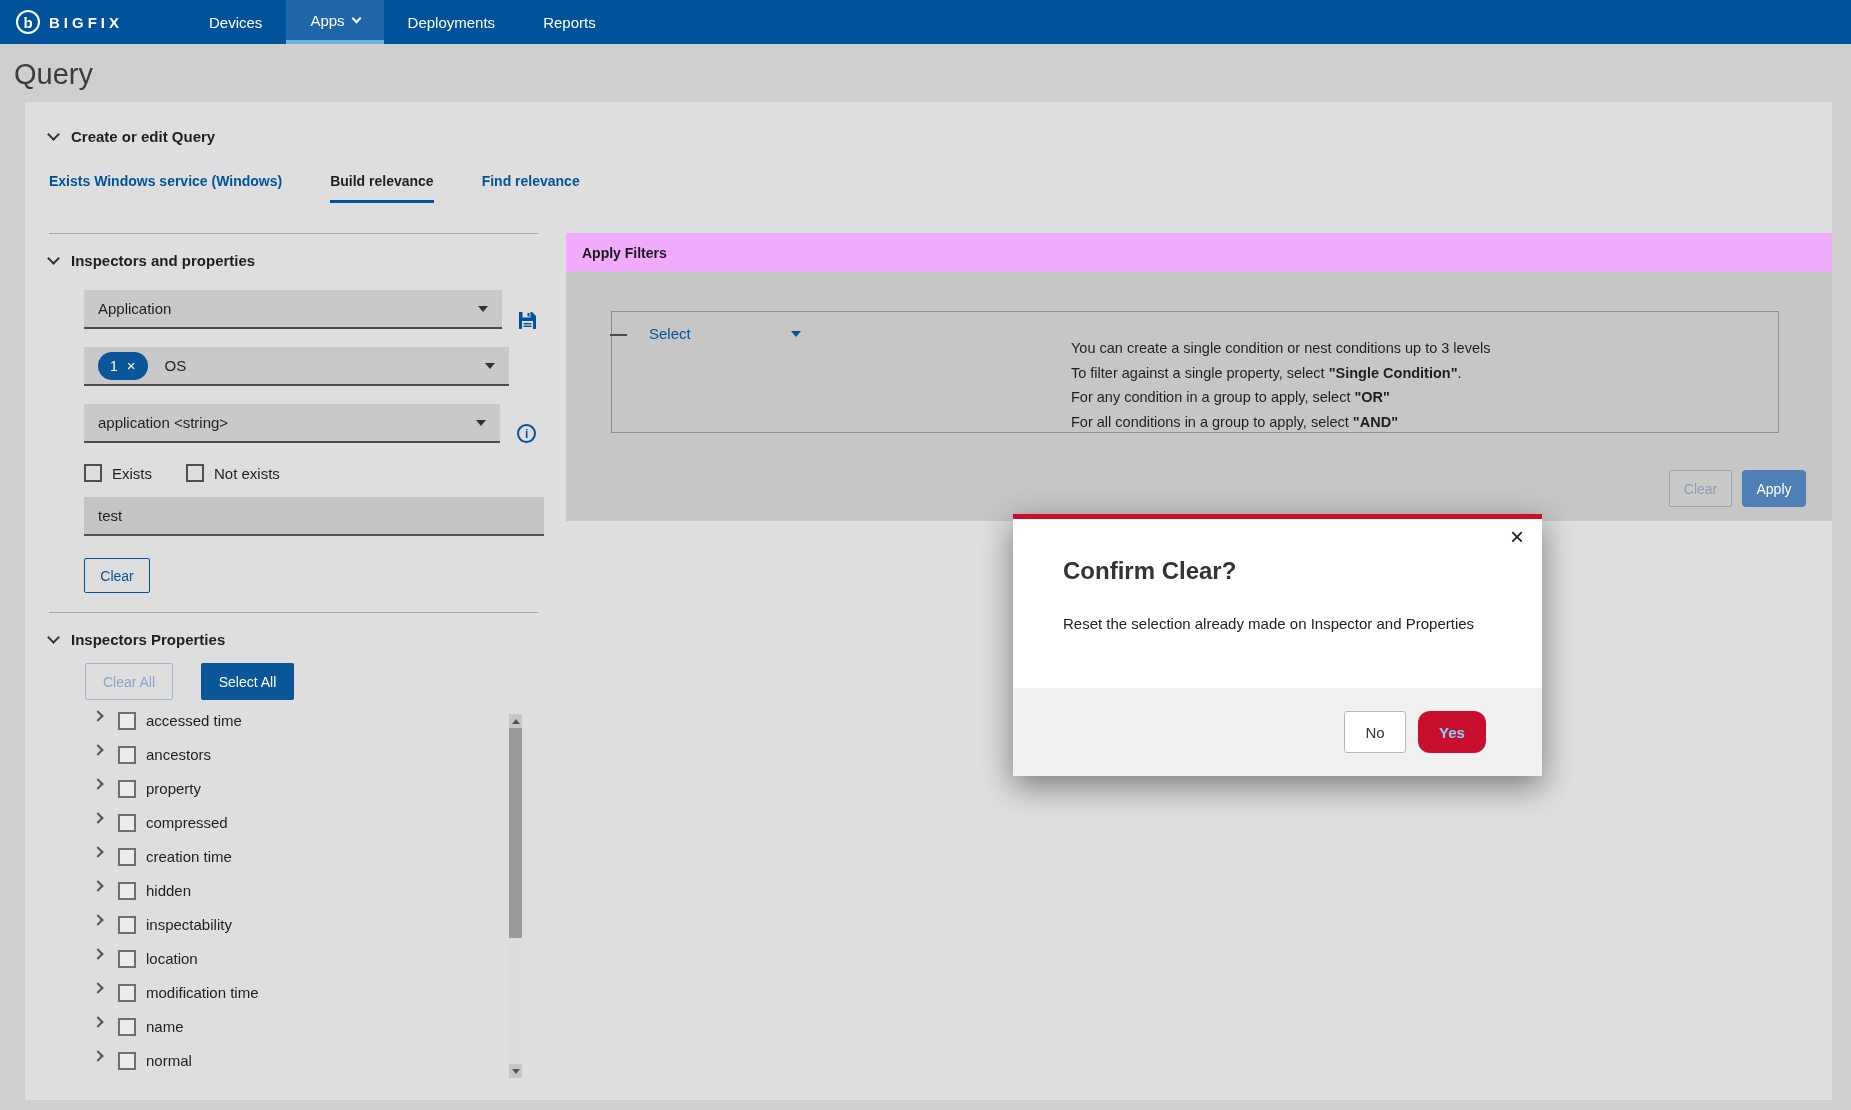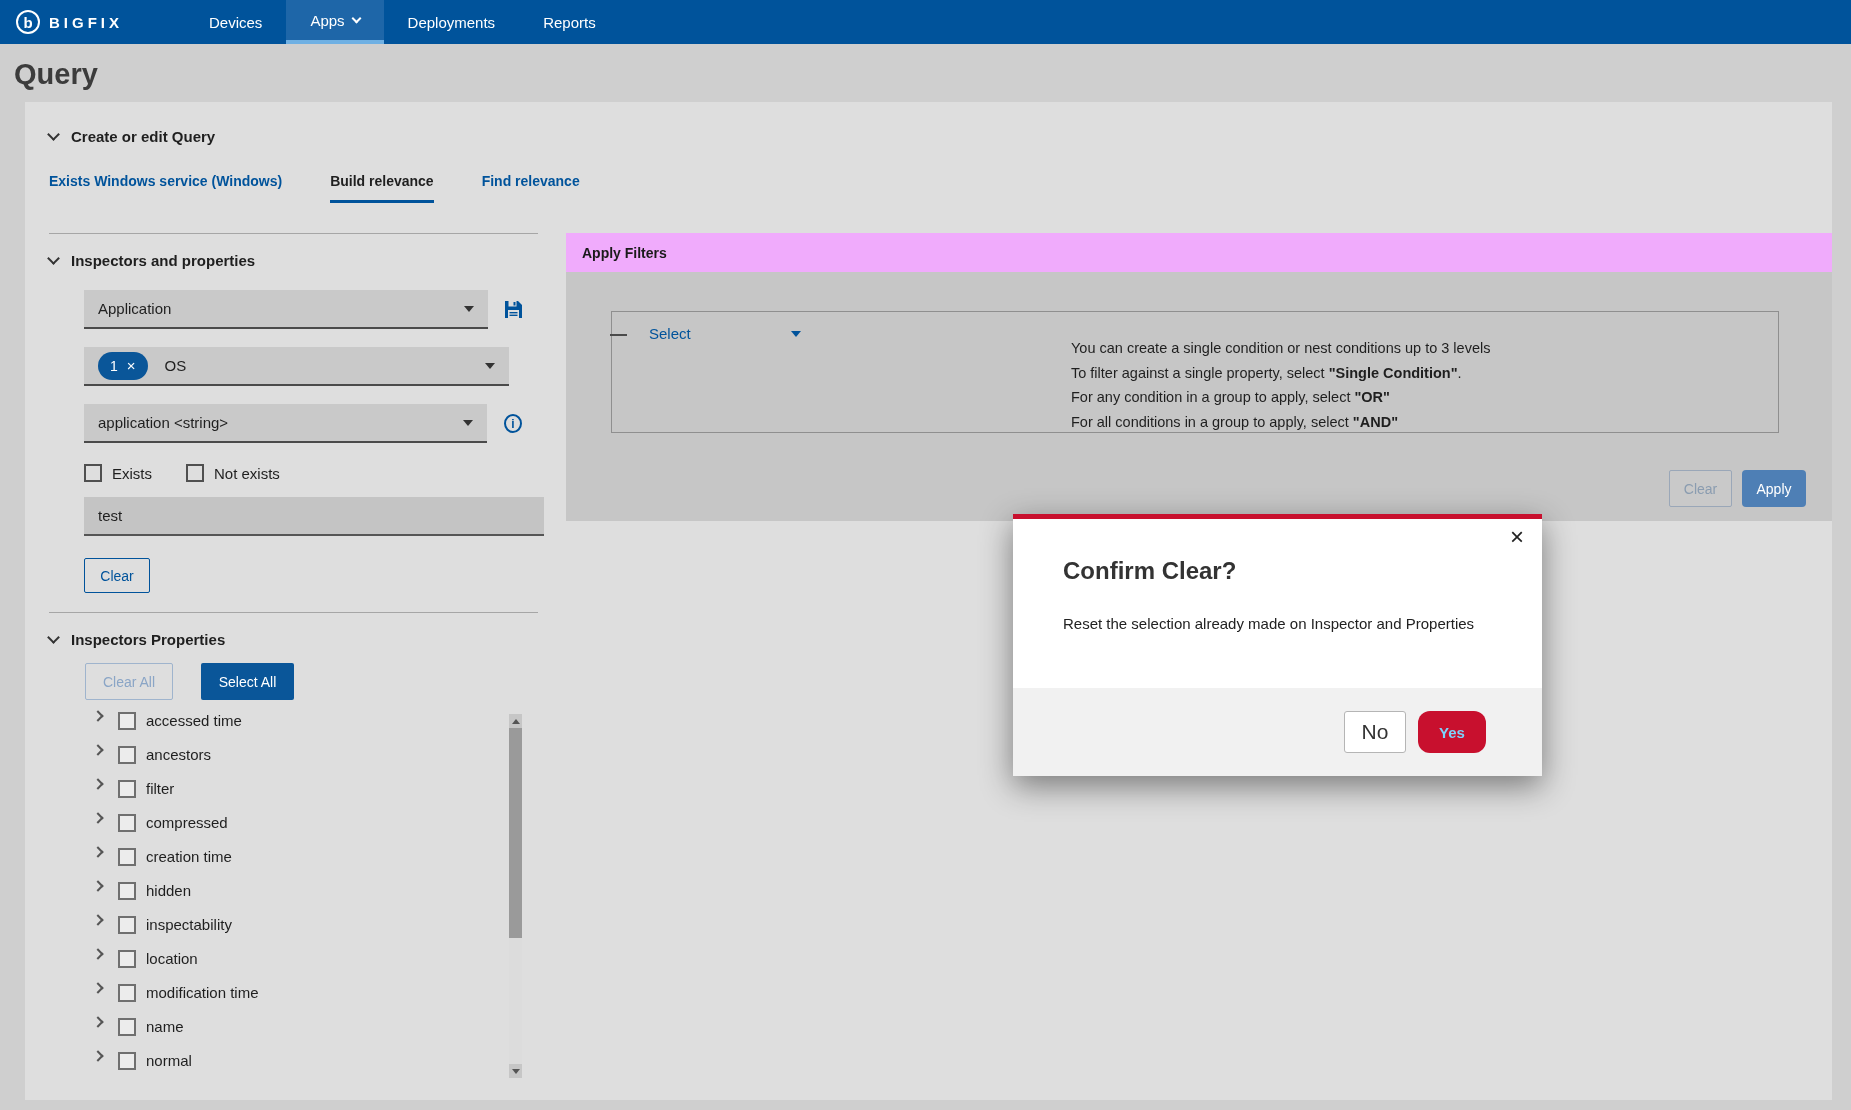--- a/index.html
+++ b/index.html
@@ -11,40 +11,40 @@
   .navbar{height:44px;background:#00539b;display:flex;align-items:stretch;color:#fff}
   .logo{display:flex;align-items:center;gap:9px;padding:0 30px 0 16px}
   .logo-circle{width:24px;height:24px;border:2px solid #fff;border-radius:50%;display:flex;align-items:center;justify-content:center;font-weight:bold;font-size:15px;line-height:1}
   .brand{font-weight:bold;letter-spacing:4px;font-size:15px}
   .nav-items{display:flex;margin-left:32px}
   .nav-item{display:flex;align-items:center;gap:8px;padding:0 24px;font-size:15px;cursor:pointer}
   .nav-item.active{background:#1e66a8;border-bottom:4px solid #6fb0e3}
   .nav-chev{display:inline-block;width:7px;height:7px;border-right:2px solid #fff;border-bottom:2px solid #fff;transform:rotate(45deg);margin-top:-4px}
 
   
-  .page-title{font-size:29px;color:#3c3c3c;font-weight:700;margin:14px 0 0 14px}
+  .page-title{font-size:29px;color:#3c3c3c;font-weight:400;margin:14px 0 0 14px}
   .card{margin:11px 19px 0 25px;height:998px;background:#dedede;padding:22px 0 0 24px;overflow:hidden;position:relative}
 
   .chev{display:inline-block;border-right:2px solid #333;border-bottom:2px solid #333}
   .chev.down{width:9px;height:9px;transform:rotate(45deg);margin-top:-4px}
   .chev.right{width:8px;height:8px;transform:rotate(-45deg);border-color:#555}
 
   .section-toggle{display:flex;align-items:center;gap:13px;font-weight:bold;font-size:15px;height:24px;cursor:pointer}
 
   .tabs{display:flex;gap:48px;margin-top:25px}
   .tab{font-size:14px;font-weight:bold;color:#00539b;padding-bottom:11px;cursor:pointer}
   .tab.active{color:#1f1f1f;border-bottom:3px solid #00539b}
 
   .content-row{display:flex;margin-top:30px}
   .left-col{width:489px;flex-shrink:0;border-top:1px solid #a6a6a6}
   .right-panel{flex:1;margin-left:28px}
 
   
   .subsection-toggle{margin-top:14px;display:flex;align-items:center;gap:13px;font-weight:bold;font-size:15px;height:24px;cursor:pointer}
-  .field-row{display:flex;align-items:center;margin:18px 16px 0 35px}
+  .field-row{display:flex;align-items:flex-end;margin:18px 2px 0 35px}
   .select{width:425px;height:39px;background:#c9c9c9;border-bottom:2px solid #4a4a4a;display:flex;align-items:center;padding:0 14px;font-size:15px;cursor:pointer}
   .caret{margin-left:auto;width:0;height:0;border-left:5px solid transparent;border-right:5px solid transparent;border-top:6px solid #333}
   .side-icon{margin-left:17px;display:flex;align-items:center}
   .chip{display:flex;align-items:center;gap:9px;background:#0a5699;color:#fff;height:28px;border-radius:14px;padding:0 12px;font-size:14px}
   .chip-x{cursor:pointer;font-size:15px;line-height:1}
   .chip-gap{margin-left:17px}
   .info-icon{width:19px;height:19px;border-radius:50%;border:2px solid #00539b;color:#00539b;display:flex;align-items:center;justify-content:center;font-size:12px;font-weight:bold;cursor:pointer}
 
   .check-row{display:flex;align-items:center;gap:34px;margin:20px 0 0 35px;height:20px}
   .check{display:flex;align-items:center;gap:10px;font-size:15px;cursor:pointer}
@@ -81,21 +81,21 @@
   .panel-actions{display:flex;justify-content:flex-end;gap:10px;margin-top:37px;margin-right:-27px}
   .btn-clear-disabled{width:63px;height:37px;background:#c9c9c9;border:1px solid #9aa7b8;color:#8a9cb0;font-size:14px;border-radius:2px;cursor:default}
   .btn-apply{width:64px;height:37px;background:#4e7fb5;border:none;color:#fff;font-size:14px;border-radius:4px}
 
   
   .modal{position:absolute;left:1013px;top:514px;width:529px;height:262px;background:#fff;border-top:5px solid #c8102e;box-shadow:0 10px 30px rgba(0,0,0,.45);z-index:50}
   .modal-close{position:absolute;top:6px;right:18px;font-size:24px;color:#222;cursor:pointer;line-height:1}
   .modal-title{margin:38px 0 0 50px;font-size:24px;font-weight:700;color:#333}
   .modal-text{margin:30px 50px 0 50px;font-size:15px;color:#222}
   .modal-footer{position:absolute;left:0;right:0;bottom:0;height:88px;background:#f1f1f1;display:flex;align-items:center;justify-content:flex-end;gap:12px;padding-right:56px}
-  .btn-no{width:62px;height:42px;background:#fff;border:1px solid #b5b5b5;color:#333;font-size:21px;border-radius:3px}
+  .btn-no{width:62px;height:42px;background:#fff;border:1px solid #b5b5b5;color:#333;font-size:15px;border-radius:3px}
   .btn-yes{width:68px;height:42px;background:#c8102e;border:none;color:#7dd3fc;font-size:15px;font-weight:bold;border-radius:12px}
 </style>
 </head>
 <body>
 
 <nav class="navbar">
   <div class="logo">
     <span class="logo-circle">b</span>
     <span class="brand">BIGFIX</span>
   </div>
@@ -210,21 +210,21 @@
           <span class="prop-label">accessed time</span>
         </div>
         <div class="prop-row">
           <span class="chev right"></span>
           <span class="box list-box"></span>
           <span class="prop-label">ancestors</span>
         </div>
         <div class="prop-row">
           <span class="chev right"></span>
           <span class="box list-box"></span>
-          <span class="prop-label">filter</span>
+          <span class="prop-label">property</span>
         </div>
         <div class="prop-row">
           <span class="chev right"></span>
           <span class="box list-box"></span>
           <span class="prop-label">compressed</span>
         </div>
         <div class="prop-row">
           <span class="chev right"></span>
           <span class="box list-box"></span>
           <span class="prop-label">creation time</span>

